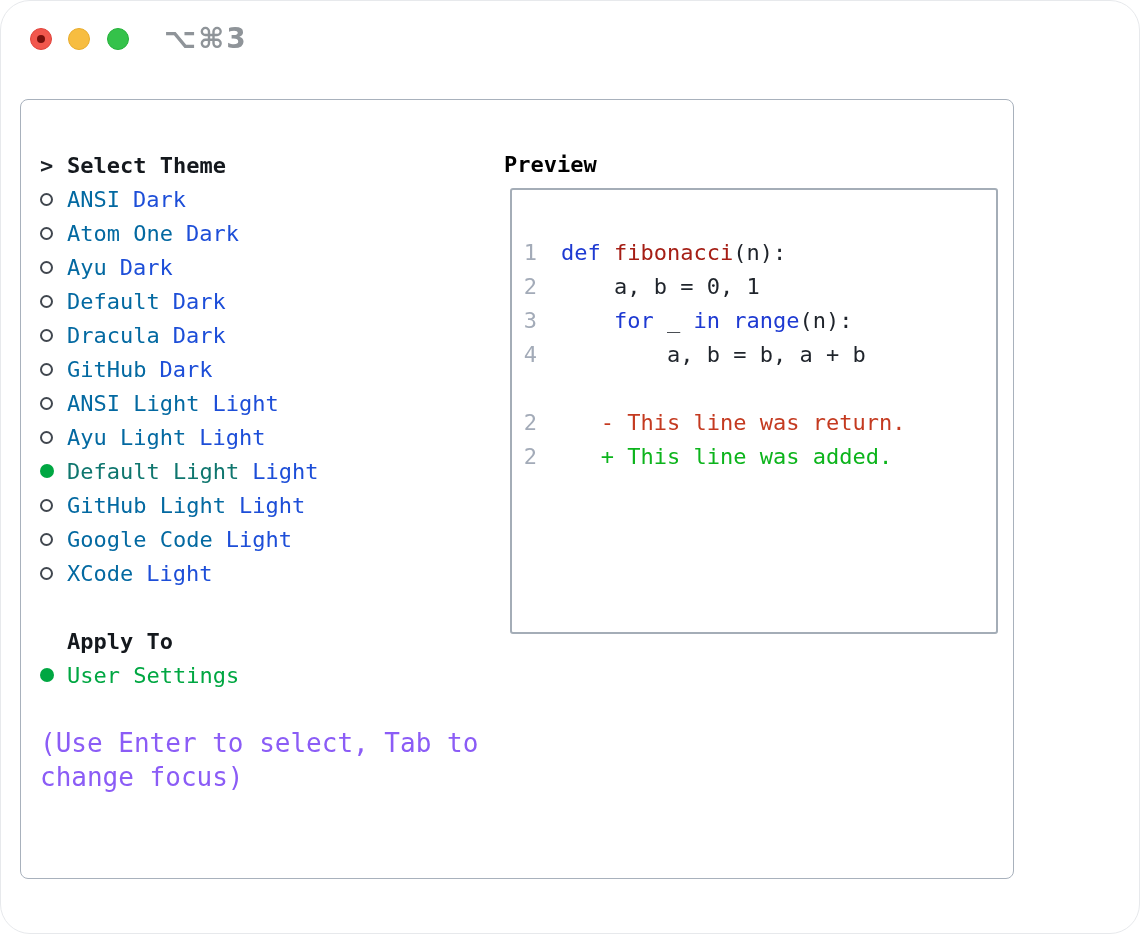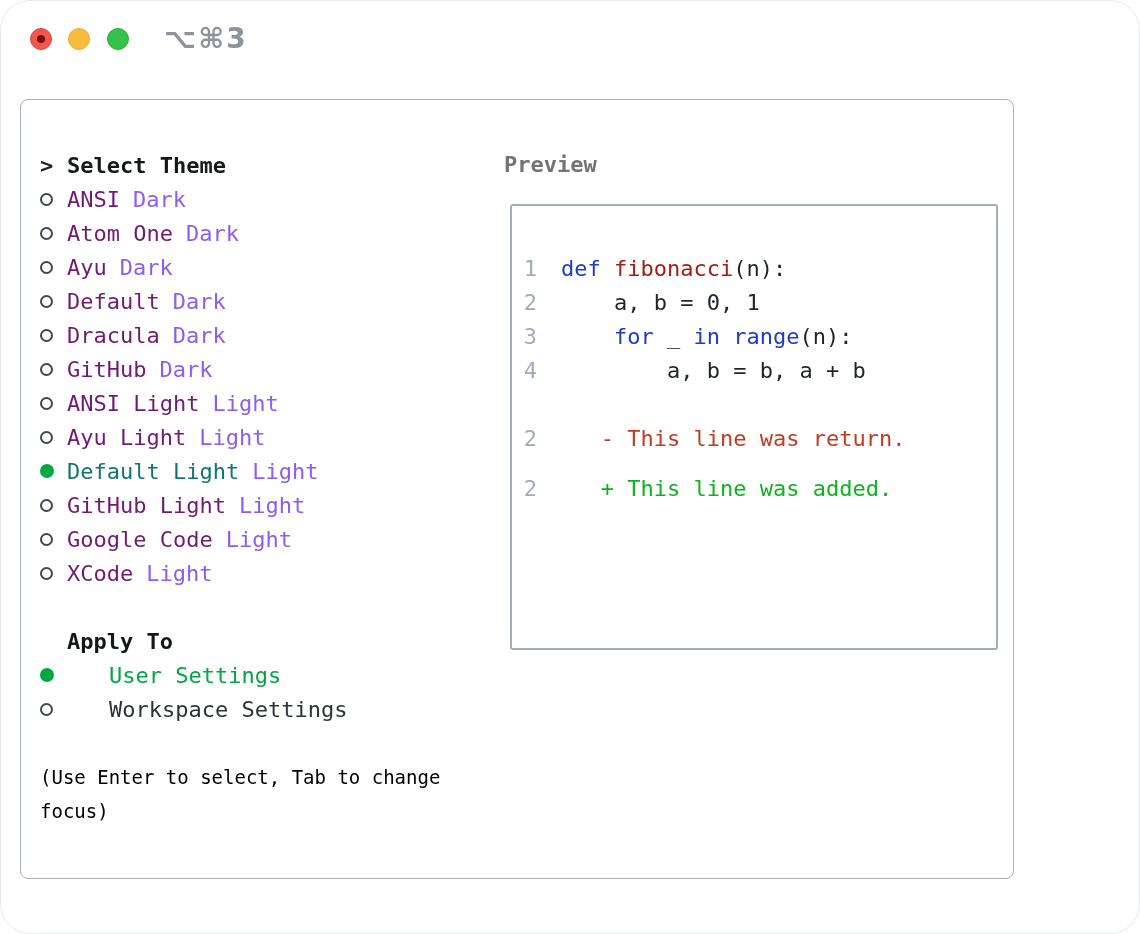--- a/index.html
+++ b/index.html
@@ -24,45 +24,45 @@
     position:absolute;left:19px;top:98px;width:994px;height:780px;
     border:1.5px solid #a8b1bc;border-radius:8px;box-sizing:border-box;background:#ffffff;
   }
   .left-col{position:absolute;left:19px;top:48px;width:445px;}
   .row{display:flex;align-items:center;height:34px;font-size:22px;color:#2b3038;white-space:pre;}
   .row .marker{display:flex;align-items:center;width:27px;flex:0 0 27px;}
   .focus-marker{font-weight:bold;color:#1c2127;font-size:22px;}
   .hdr{font-weight:bold;color:#14181d;}
   .radio{width:13px;height:13px;border:2px solid #41474f;border-radius:50%;box-sizing:border-box;}
   .radio.on{width:14px;height:14px;border:none;background:#00a742;}
-  .theme-name{color:#701a75;}
+  .theme-name{color:#0369a1;}
   .theme-name.sel{color:#0f766e;}
-  .tag{color:#8b5cf6;margin-left:13px;}
-  .opt-label{color:#2e333b;margin-left:42px;}
+  .tag{color:#1d4ed8;margin-left:13px;}
+  .opt-label{color:#2e333b;}
   .opt-label.sel{color:#00a742;}
   .spacer{height:34px;}
   .help{
-    font-size:19px;line-height:34px;color:#000000;width:440px;white-space:normal;
+    font-size:26px;line-height:34px;color:#8b5cf6;width:440px;white-space:normal;
   }
   
   .preview-title{position:absolute;left:483px;top:48px;height:34px;line-height:34px;
-    font-size:22px;font-weight:bold;color:#737373;}
+    font-size:22px;font-weight:bold;color:#000000;}
   .preview-box{
-    position:absolute;left:489px;top:104px;width:473px;height:396px;
+    position:absolute;left:489px;top:88px;width:473px;height:396px;
     border:2px solid #a4adb7;border-radius:3px;box-sizing:content-box;background:#ffffff;
     padding:46px 0 0 11px;overflow:hidden;
   }
   .pline{height:34px;line-height:34px;font-size:22px;white-space:pre;color:#1f242b;}
   .lnum{display:inline-block;width:14px;margin-right:24px;color:#a3abb8;text-align:right;}
   .tok.kw{color:#1e3ad2;}
   .tok.fn{color:#a51e15;}
   .tok.plain{color:#1f242b;}
   .dline.context{color:#98a0aa;}
   .dline.deleted{color:#c43a20;}
-  .dline.added{color:#0cb41c;margin-top:16px;}
+  .dline.added{color:#0cb41c;}
 </style>
 </head>
 <body>
 
 <div class="window">
 
   <div class="titlebar">
     <span class="tl red">
         <span class="dot"></span>
       </span>
@@ -144,24 +144,20 @@
       <div class="spacer"></div>
 
       <div class="row">
         <span class="marker"></span>
         <span class="hdr">Apply To</span>
       </div>
       <div class="row">
         <span class="marker"><span class="radio on"></span></span>
         <span class="opt-label sel">User Settings</span>
       </div>
-      <div class="row">
-        <span class="marker"><span class="radio"></span></span>
-        <span class="opt-label">Workspace Settings</span>
-      </div>
 
       <div class="spacer"></div>
 
       <div class="help">(Use Enter to select, Tab to change focus)</div>
     </div>
 
     <div class="preview-title">Preview</div>
 
     <div class="preview-box">
       <div class="pline"><span class="lnum">1</span><span class="tok kw">def</span><span class="tok plain"> </span><span class="tok fn">fibonacci</span><span class="tok plain">(n):</span></div>

